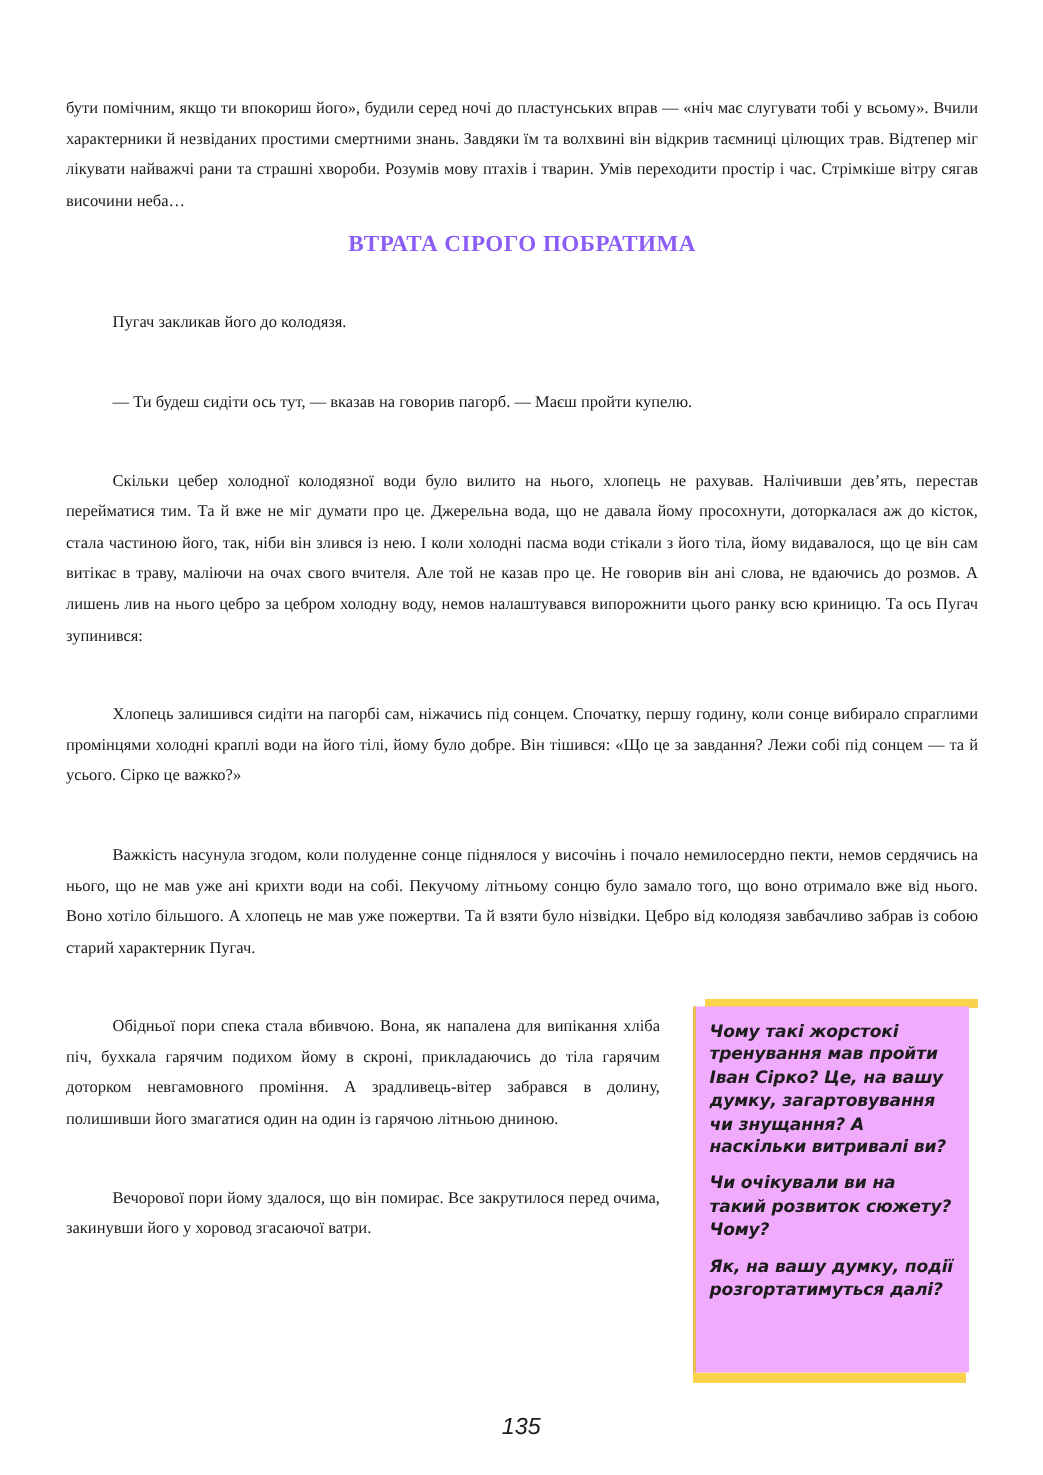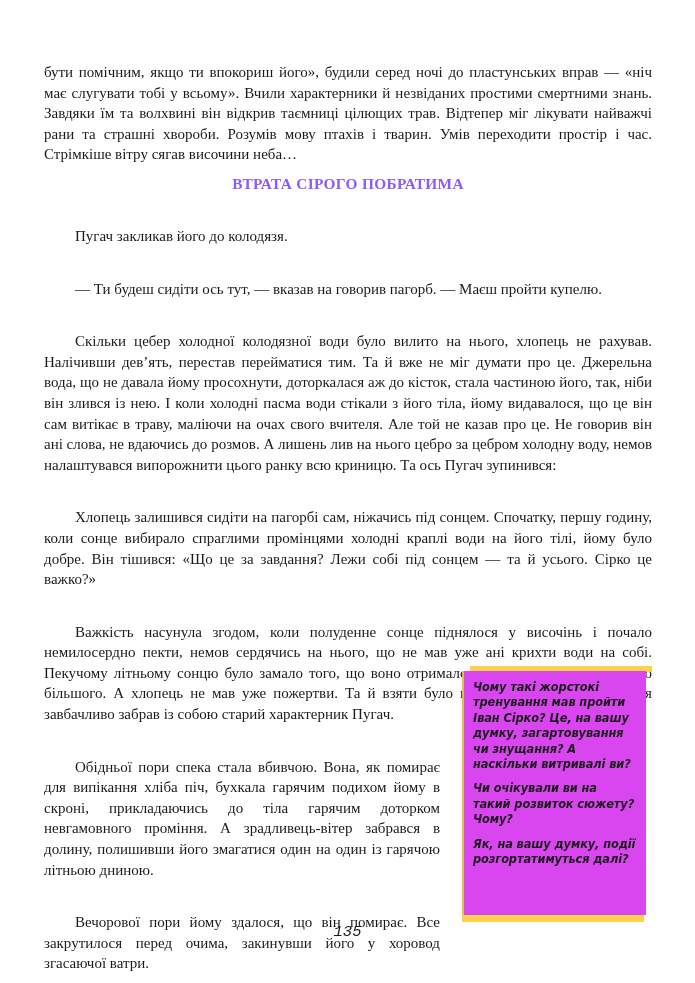--- a/index.html
+++ b/index.html
@@ -24,21 +24,21 @@
   
   .content {
     position: absolute;
     left: 44px;
     top: 62px;
     width: 608px;
   }
 
   p.para {
     margin: 0;
-    font-size: 15px;
+    font-size: 11px;
     line-height: 20.6px;
     text-align: justify;
     text-indent: 0;
     hyphens: manual;
     font-family: "Liberation Serif", "DejaVu Serif", serif;
   }
   p.para.indent { text-indent: 31px; margin-top: 32px; }
 
   h2.section-title {
     margin: 9px 0 4px 0;
@@ -79,46 +79,46 @@
     position: absolute;
     left: 0px; bottom: 0;
     width: 182px; height: 7px;
     background: #fbd24e;
   }
   .qbox {
     position: absolute;
     left: 0; top: 5px;
     width: 184px;
     height: 244px;
-    background: #d946ef;
+    background: #f0abfc;
     border-left: 2px solid #e8bb55;
     padding: 9px 10px 8px 9px;
   }
   .qbox p {
     margin: 0 0 9px 0;
     font-family: "DejaVu Sans", "Liberation Sans", sans-serif;
     font-style: italic;
     font-weight: bold;
     font-size: 11.4px;
     line-height: 15.4px;
     color: #1c1c1c;
     letter-spacing: -0.1px;
   }
   .qbox p:last-child { margin-bottom: 12px; }
 
   
   .page-number {
     position: absolute;
     left: 0;
-    top: 923px;
+    top: 943px;
     width: 695px;
     text-align: center;
     font-size: 15.5px;
     font-style: italic;
-    font-family: Liberation Mono, monospace;
+    font-family: Liberation Sans, sans-serif;
     color: #1a1a1a;
   }
 </style>
 </head>
 <body>
 
 <div class="page">
 
   <div class="content">
 
@@ -132,21 +132,21 @@
 
     <p class="para indent">Скільки цебер холодної колодязної води було вилито на нього, хлопець не рахував. Налічивши дев’ять, перестав перейматися тим. Та й вже не міг думати про це. Джерельна вода, що не давала йому просохнути, доторкалася аж до кісток, стала частиною його, так, ніби він злився із нею. І коли холодні пасма води стікали з його тіла, йому видавалося, що це він сам витікає в траву, маліючи на очах свого вчителя. Але той не казав про це. Не говорив він ані слова, не вдаючись до розмов. А лишень лив на нього цебро за цебром холодну воду, немов налаштувався випорожнити цього ранку всю криницю. Та ось Пугач зупинився:</p>
 
 
     <p class="para indent">Хлопець залишився сидіти на пагорбі сам, ніжачись під сонцем. Спочатку, першу годину, коли сонце вибирало спраглими промінцями холодні краплі води на його тілі, йому було добре. Він тішився: «Що це за завдання? Лежи собі під сонцем — та й усього. Сірко це важко?»</p>
 
     <p class="para indent">Важкість насунула згодом, коли полуденне сонце піднялося у височінь і почало немилосердно пекти, немов сердячись на нього, що не мав уже ані крихти води на собі. Пекучому літньому сонцю було замало того, що воно отримало вже від нього. Воно хотіло більшого. А хлопець не мав уже пожертви. Та й взяти було нізвідки. Цебро від колодязя завбачливо забрав із собою старий характерник Пугач.</p>
 
     <div class="float-slot"></div>
 
-    <p class="para indent narrow">Обідньої пори спека стала вбивчою. Вона, як помирає для випікання хліба піч, бухкала гарячим подихом йому в скроні, прикладаючись до тіла гарячим доторком невгамовного проміння. А зрадливець-вітер забрався в долину, полишивши його змагатися один на один із гарячою літньою дниною.</p>
+    <p class="para indent narrow">Обідньої пори спека стала вбивчою. Вона, як напалена для випікання хліба піч, бухкала гарячим подихом йому в скроні, прикладаючись до тіла гарячим доторком невгамовного проміння. А зрадливець-вітер забрався в долину, полишивши його змагатися один на один із гарячою літньою дниною.</p>
 
 
     <p class="para indent narrow">Вечорової пори йому здалося, що він помирає. Все закрутилося перед очима, закинувши його у хоровод згасаючої ватри.</p>
 
   </div>
 
   <div class="qbox-wrap">
     <div class="qbox-top-accent"></div>
     <div class="qbox-bottom-accent"></div>
     <div class="qbox">

